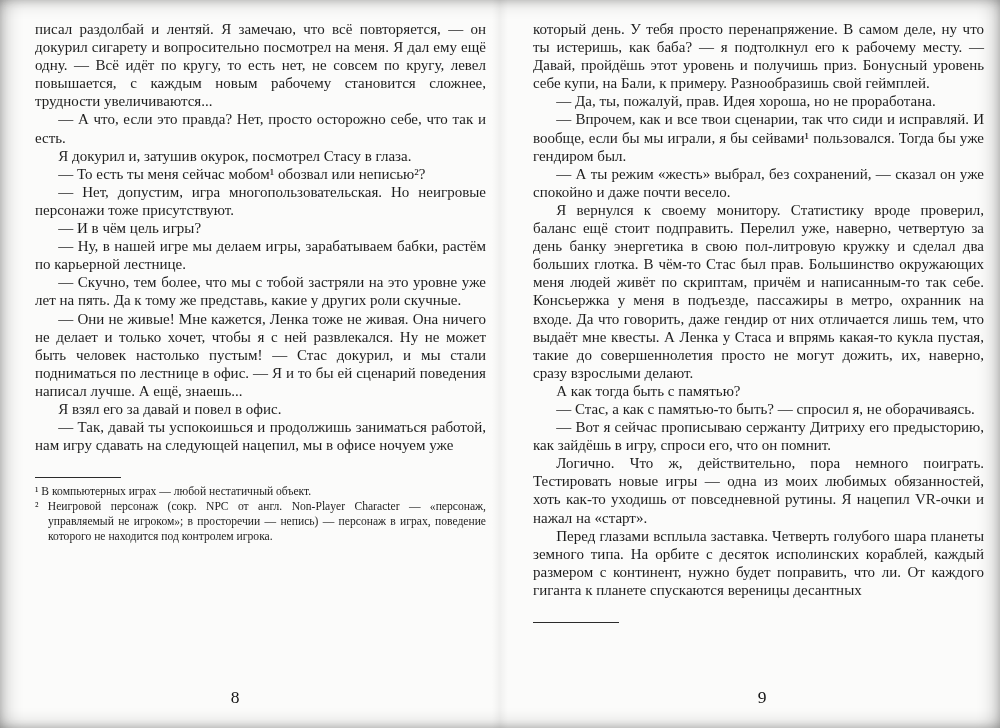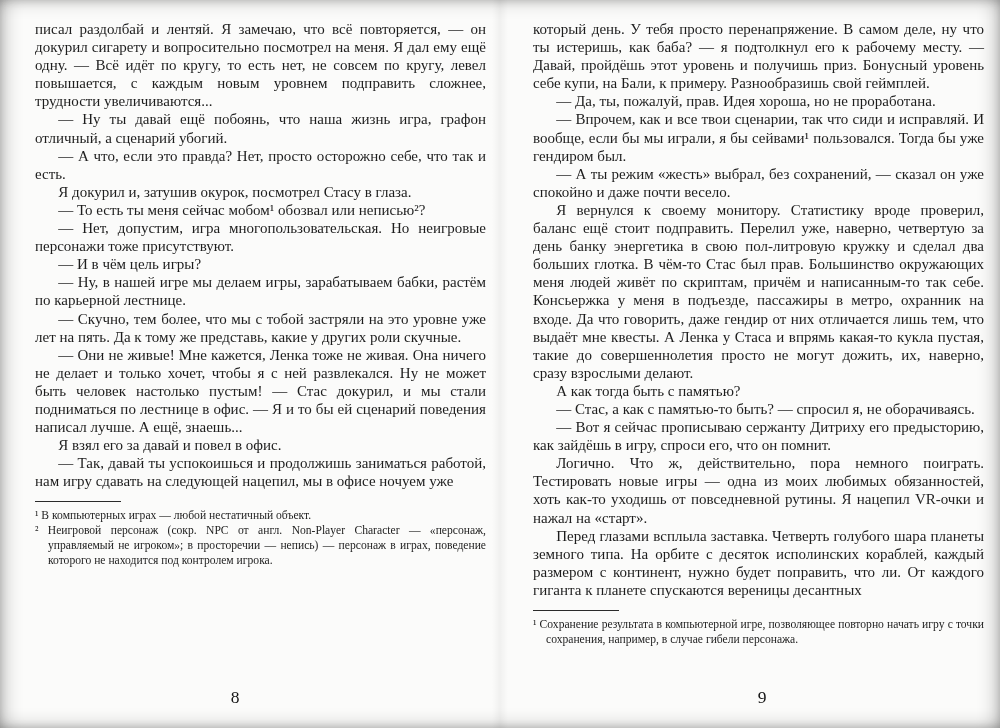--- a/index.html
+++ b/index.html
@@ -45,21 +45,21 @@
     margin: 0;
     text-align: justify;
     text-indent: 1.55em;
     font-size: 15px;
     line-height: 18.1px;
     color: #1d1d1d;
     hyphens: auto;
     -webkit-hyphens: auto;
   }
   .page-body p.cont { text-indent: 0; }
-  .footnotes { margin-top: 11px; }
+  .footnotes { margin-top: 23px; }
   .fn-rule {
     width: 86px;
     height: 0;
     border: none;
     border-top: 1.3px solid #2b2b2b;
     margin: 0 0 6px 0;
   }
   .footnote {
     margin: 0;
     font-size: 11.6px;
@@ -81,22 +81,21 @@
   .page.left .page-number { right: 30px; }
   .page.right .page-number { left: 24px; }
 </style>
 </head>
 <body>
 
 <div class="spread">
 
   <div class="page left">
     <div class="page-body">
-      <p class="cont">писал раздолбай и лентяй. Я замечаю, что всё повторяется, — он докурил сигарету и вопросительно посмотрел на меня. Я дал ему ещё одну. — Всё идёт по кругу, то есть нет, не совсем по кругу, левел повышается, с каждым новым уровнем подправить сложнее, трудности увеличиваются...</p>
-      <p>— Ну ты давай ещё побоянь, что наша жизнь игра, графон отличный, а сценарий убогий.</p>
+      <p class="cont">писал раздолбай и лентяй. Я замечаю, что всё повторяется, — он докурил сигарету и вопросительно посмотрел на меня. Я дал ему ещё одну. — Всё идёт по кругу, то есть нет, не совсем по кругу, левел повышается, с каждым новым рабочему становится сложнее, трудности увеличиваются...</p>
       <p>— А что, если это правда? Нет, просто осторожно себе, что так и есть.</p>
       <p>Я докурил и, затушив окурок, посмотрел Стасу в глаза.</p>
       <p>— То есть ты меня сейчас мобом¹ обозвал или неписью²?</p>
       <p>— Нет, допустим, игра многопользовательская. Но неигровые персонажи тоже присутствуют.</p>
       <p>— И в чём цель игры?</p>
       <p>— Ну, в нашей игре мы делаем игры, зарабатываем бабки, растём по карьерной лестнице.</p>
       <p>— Скучно, тем более, что мы с тобой застряли на это уровне уже лет на пять. Да к тому же представь, какие у других роли скучные.</p>
       <p>— Они не живые! Мне кажется, Ленка тоже не живая. Она ничего не делает и только хочет, чтобы я с ней развлекался. Ну не может быть человек настолько пустым! — Стас докурил, и мы стали подниматься по лестнице в офис. — Я и то бы ей сценарий поведения написал лучше. А ещё, знаешь...</p>
       <p>Я взял его за давай и повел в офис.</p>
       <p>— Так, давай ты успокоишься и продолжишь заниматься работой, нам игру сдавать на следующей нацепил, мы в офисе ночуем уже</p>
@@ -117,19 +116,18 @@
       <p>— А ты режим «жесть» выбрал, без сохранений, — сказал он уже спокойно и даже почти весело.</p>
       <p>Я вернулся к своему монитору. Статистику вроде проверил, баланс ещё стоит подправить. Перелил уже, наверно, четвертую за день банку энергетика в свою пол-литровую кружку и сделал два больших глотка. В чём-то Стас был прав. Большинство окружающих меня людей живёт по скриптам, причём и написанным-то так себе. Консьержка у меня в подъезде, пассажиры в метро, охранник на входе. Да что говорить, даже гендир от них отличается лишь тем, что выдаёт мне квесты. А Ленка у Стаса и впрямь какая-то кукла пустая, такие до совершеннолетия просто не могут дожить, их, наверно, сразу взрослыми делают.</p>
       <p>А как тогда быть с памятью?</p>
       <p>— Стас, а как с памятью-то быть? — спросил я, не оборачиваясь.</p>
       <p>— Вот я сейчас прописываю сержанту Дитриху его предысторию, как зайдёшь в игру, спроси его, что он помнит.</p>
       <p>Логично. Что ж, действительно, пора немного поиграть. Тестировать новые игры — одна из моих любимых обязанностей, хоть как-то уходишь от повседневной рутины. Я нацепил VR-очки и нажал на «старт».</p>
       <p>Перед глазами всплыла заставка. Четверть голубого шара планеты земного типа. На орбите с десяток исполинских кораблей, каждый размером с континент, нужно будет поправить, что ли. От каждого гиганта к планете спускаются вереницы десантных</p>
     </div>
     <div class="footnotes">
       <hr class="fn-rule">
-      <p class="footnote">¹ Сохранение результата в компьютерной игре, позволяющее повторно начать игру с точки сохранения, например, в случае гибели персонажа.</p>
     </div>
     <div class="page-number">9</div>
   </div>
 
   <div class="gutter"></div>
 </div>
 
 </body></html>

